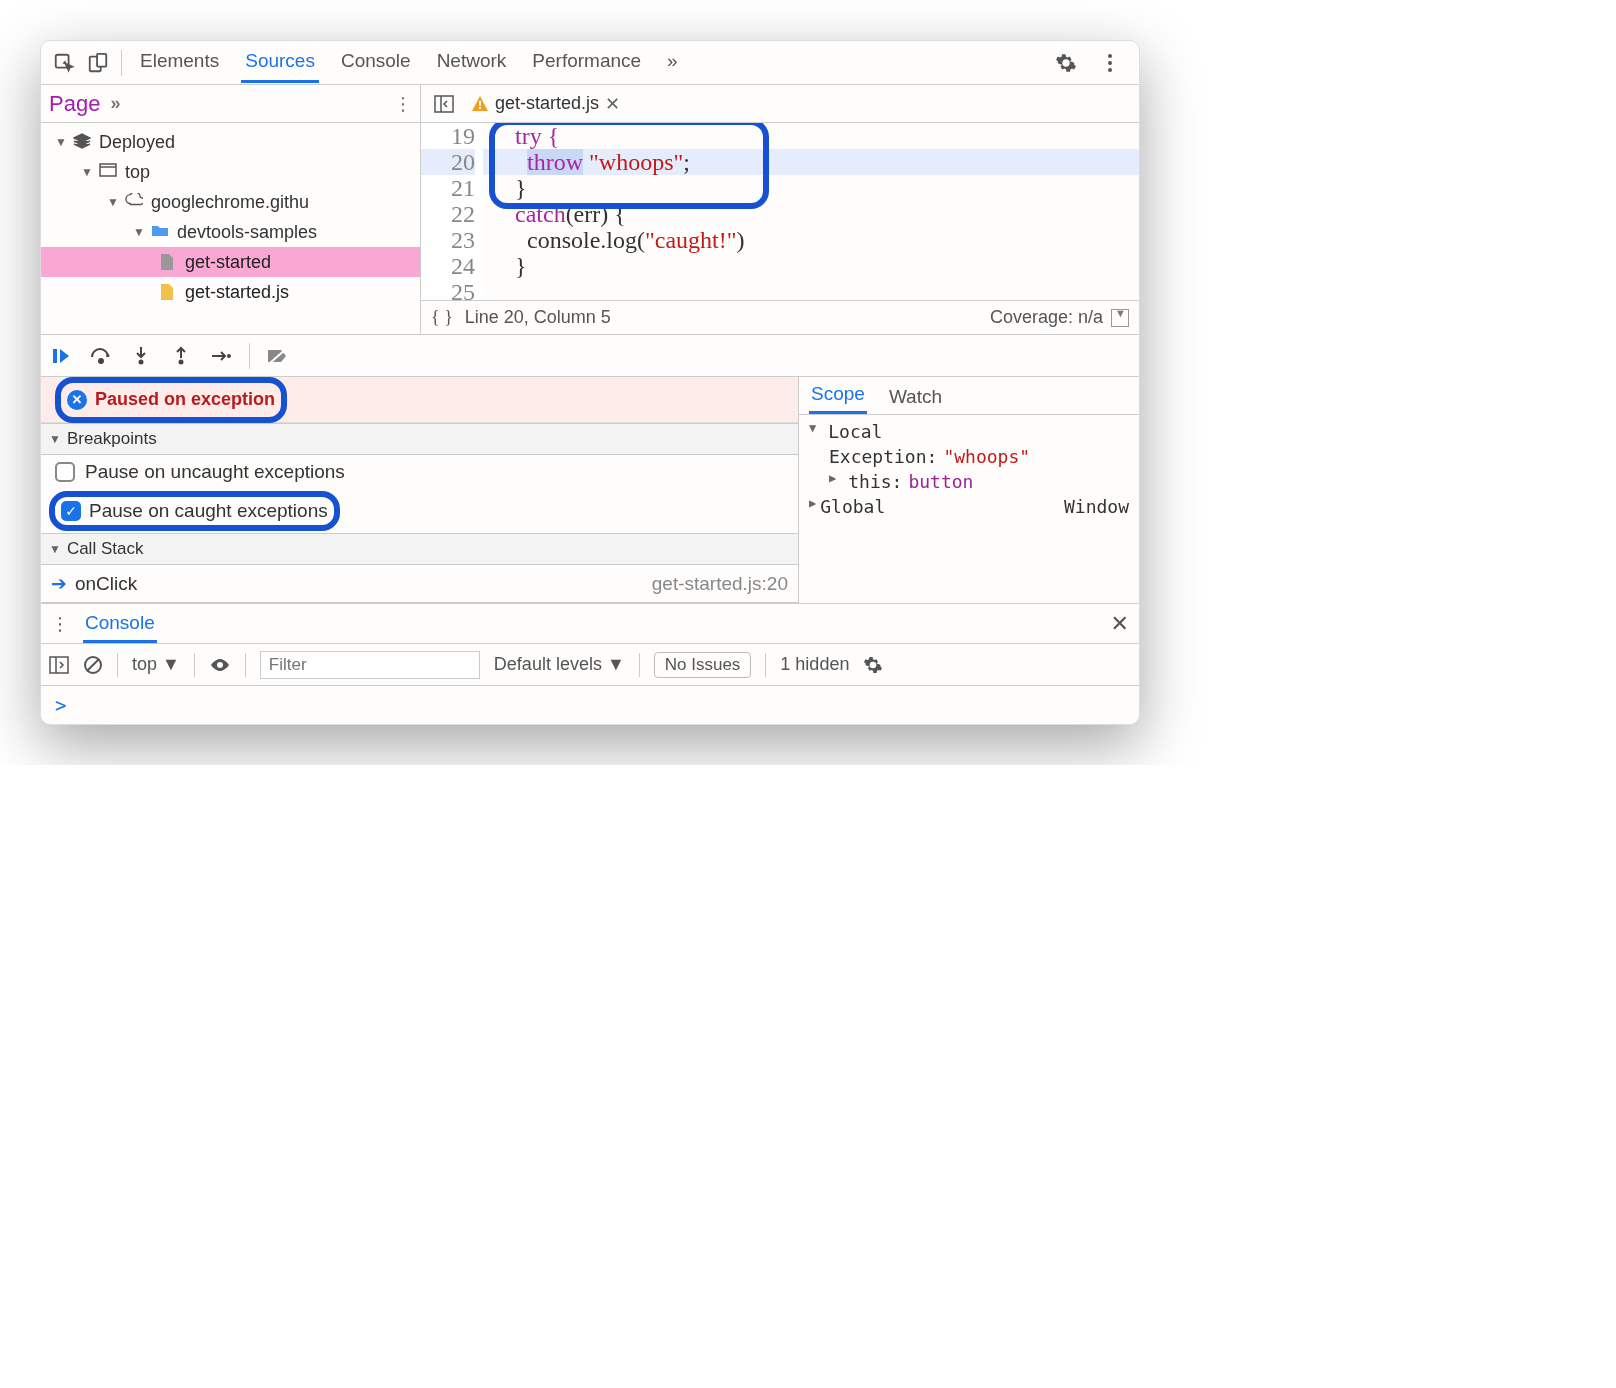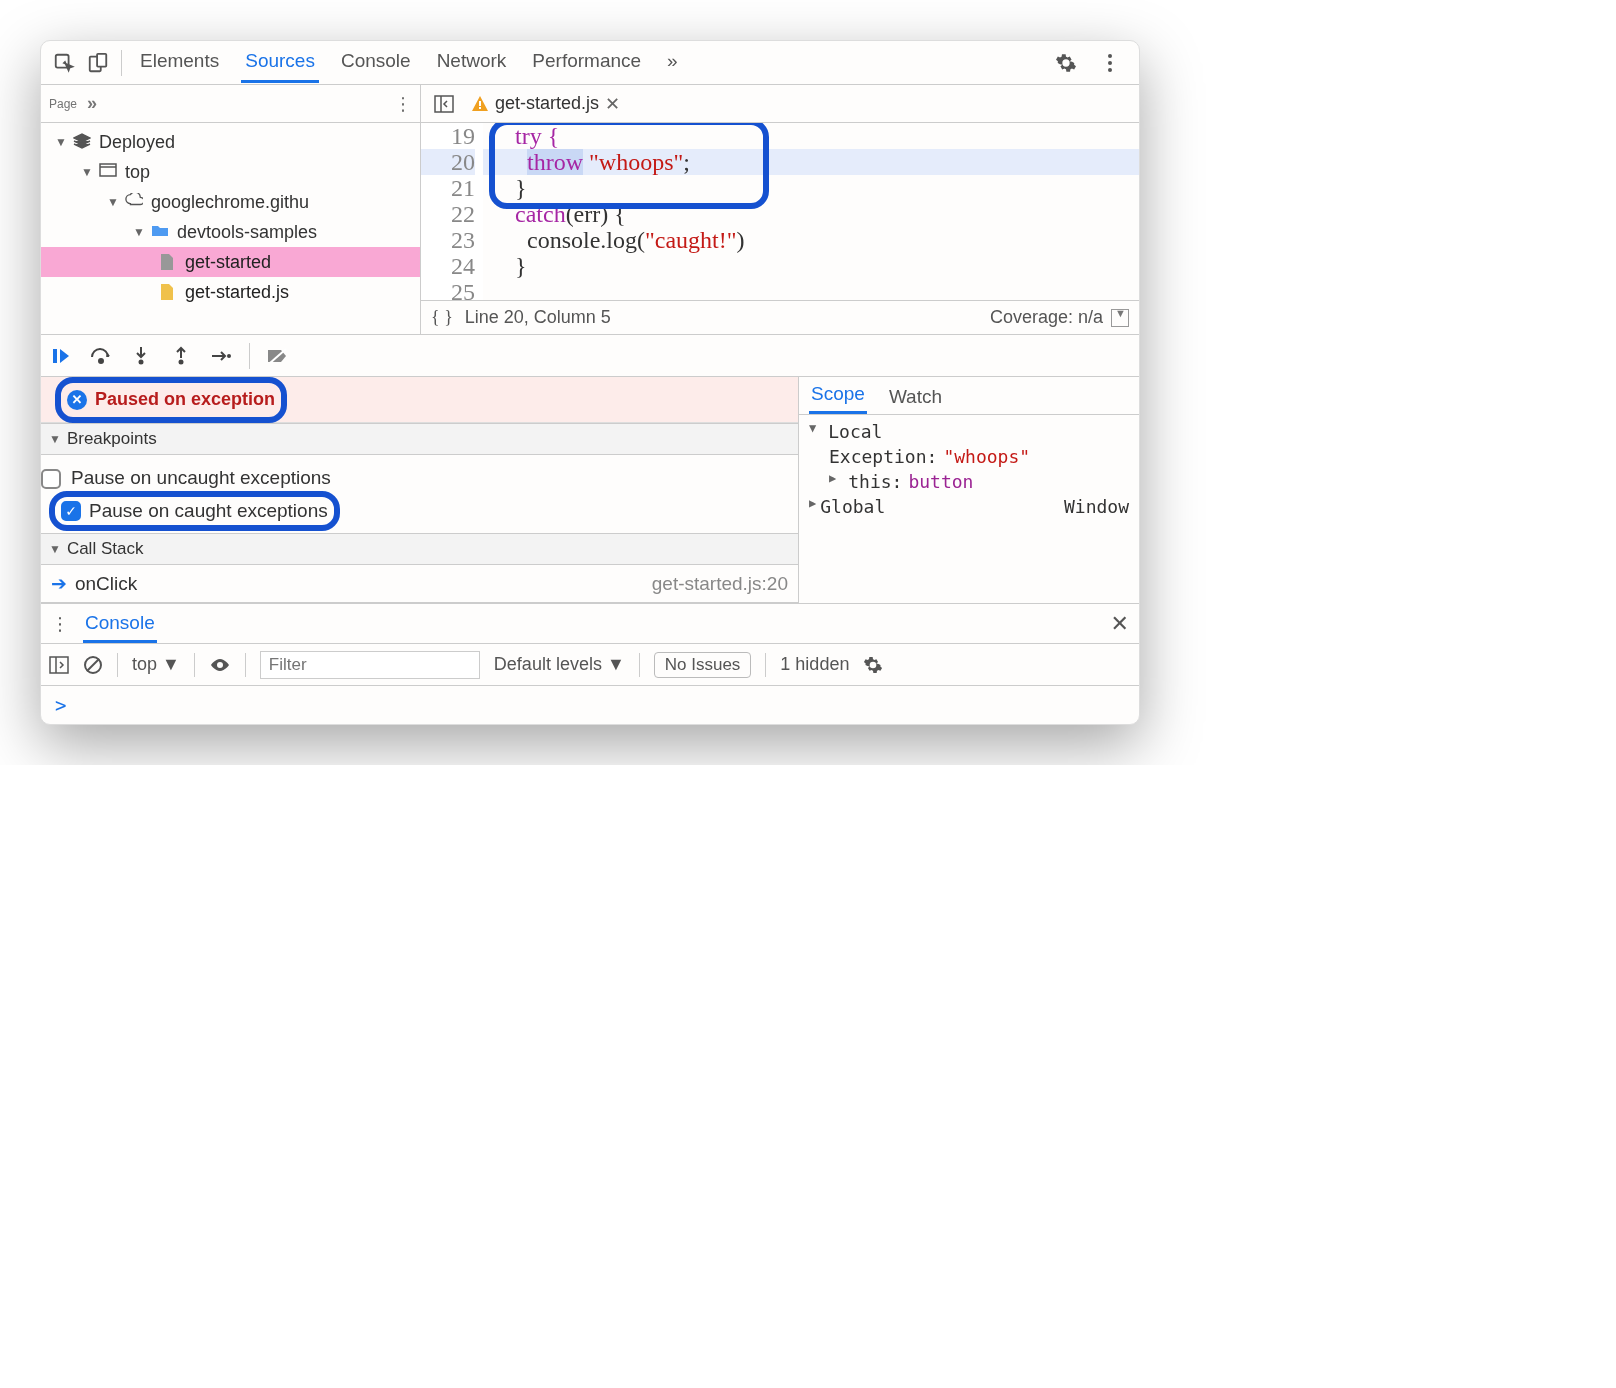--- a/index.html
+++ b/index.html
@@ -40,21 +40,21 @@
   .tb-icon { width: 26px; height: 26px; display: flex; align-items: center; justify-content: center; color: #555; margin: 0 4px;}
   .tabs { display: flex; gap: 18px; margin-left: 8px; flex:1; }
   .tab { color: #555; font-size: 19px; padding: 8px 4px; border-bottom: 3px solid transparent; }
   .tab.active { color: #1a73e8; border-bottom-color: #1a73e8; }
   .right-icons { display: flex; align-items: center; gap: 10px; margin-right: 6px; }
   .gear, .kebab { color: #555; }
   
   .upper { display: flex; height: 250px; border-bottom: 1px solid #ccc; }
   .nav-pane { width: 380px; border-right: 1px solid #ccc; display:flex; flex-direction:column;}
   .nav-header { display:flex; align-items:center; height:38px; border-bottom:1px solid #ccc; padding:0 8px; }
-  .nav-header .lbl { font-size:12px; color:#737373; }
+  .nav-header .lbl { font-size:22px; color:#a21caf; }
   .chev-expand { color:#777; margin-left:10px; font-weight:700;}
   .nav-header .vkebab { margin-left:auto; color:#666; }
   .tree { padding: 4px 0; font-size: 18px; overflow:hidden; }
   .node { display:flex; align-items:center; height: 30px; white-space:nowrap; }
   .tri { color:#666; font-size:12px; margin-right:6px; }
   .icn { width:20px; height:18px; margin-right:6px; display:inline-flex; }
   .indent1{padding-left:14px;} .indent2{padding-left:40px;} .indent3{padding-left:66px;} .indent4{padding-left:92px;} .indent5{padding-left:118px;}
   .node.sel { background:#f9a8d4; }
   .node.file { color:#222; }
   
@@ -80,21 +80,21 @@
   .dbg-toolbar { height:42px; border-bottom:1px solid #ccc; display:flex; align-items:center; padding:0 8px; gap:16px;}
   .dbg-toolbar .di { width:24px;height:24px; color:#444; display:flex;align-items:center;justify-content:center;}
   .dbg-toolbar .di.resume { color:#1a73e8;}
   
   .lower { display:flex; border-bottom:1px solid #ccc;}
   .lower-left { flex:1; border-right:1px solid #ccc;}
   .lower-right { width:340px; }
   .paused-row { background:#fdecea; color:#b71c1c; font-weight:700; height:46px; display:flex; align-items:center; padding:0 14px; gap:10px; border-bottom:1px solid #ddd;}
   .paused-circle { width:20px; height:20px; border-radius:50%; background:#1a73e8; color:#fff; font-size:13px; display:flex;align-items:center;justify-content:center;}
   .section-hdr { background:#f3f3f3; border-bottom:1px solid #ccc; border-top:1px solid #ccc; height:32px; display:flex; align-items:center; padding:0 8px; font-size:17px; color:#333;}
-  .cb-row { display:flex; align-items:flex-end; height:34px; gap:10px; font-size:19px; }
+  .cb-row { display:flex; align-items:center; height:34px; padding-left:14px; gap:10px; font-size:19px; }
   .cb { width:20px;height:20px;border:2px solid #888;border-radius:5px;background:#fff;display:flex;align-items:center;justify-content:center;}
   .cb.checked { background:#1a73e8;border-color:#1a73e8;color:#fff;font-size:14px;}
   .frame-row { display:flex; align-items:center; height:38px; padding:0 10px; gap:8px; font-size:19px; border-bottom:1px solid #ccc;}
   .frame-arrow { color:#1a73e8; }
   .frame-loc { margin-left:auto; color:#888;}
   .scope-tabs { display:flex; border-bottom:1px solid #ccc; height:38px; align-items:flex-end; padding:0 10px; gap:20px;}
   .stab{ font-size:19px; padding:6px 2px; color:#555;}
   .stab.active{ color:#1a73e8; border-bottom:3px solid #1a73e8;}
   .scope-body { font-family: Menlo,Consolas,monospace; font-size:18px; padding:4px 0;}
   .srow { padding:2px 10px; display:flex; gap:6px; white-space:nowrap;}

